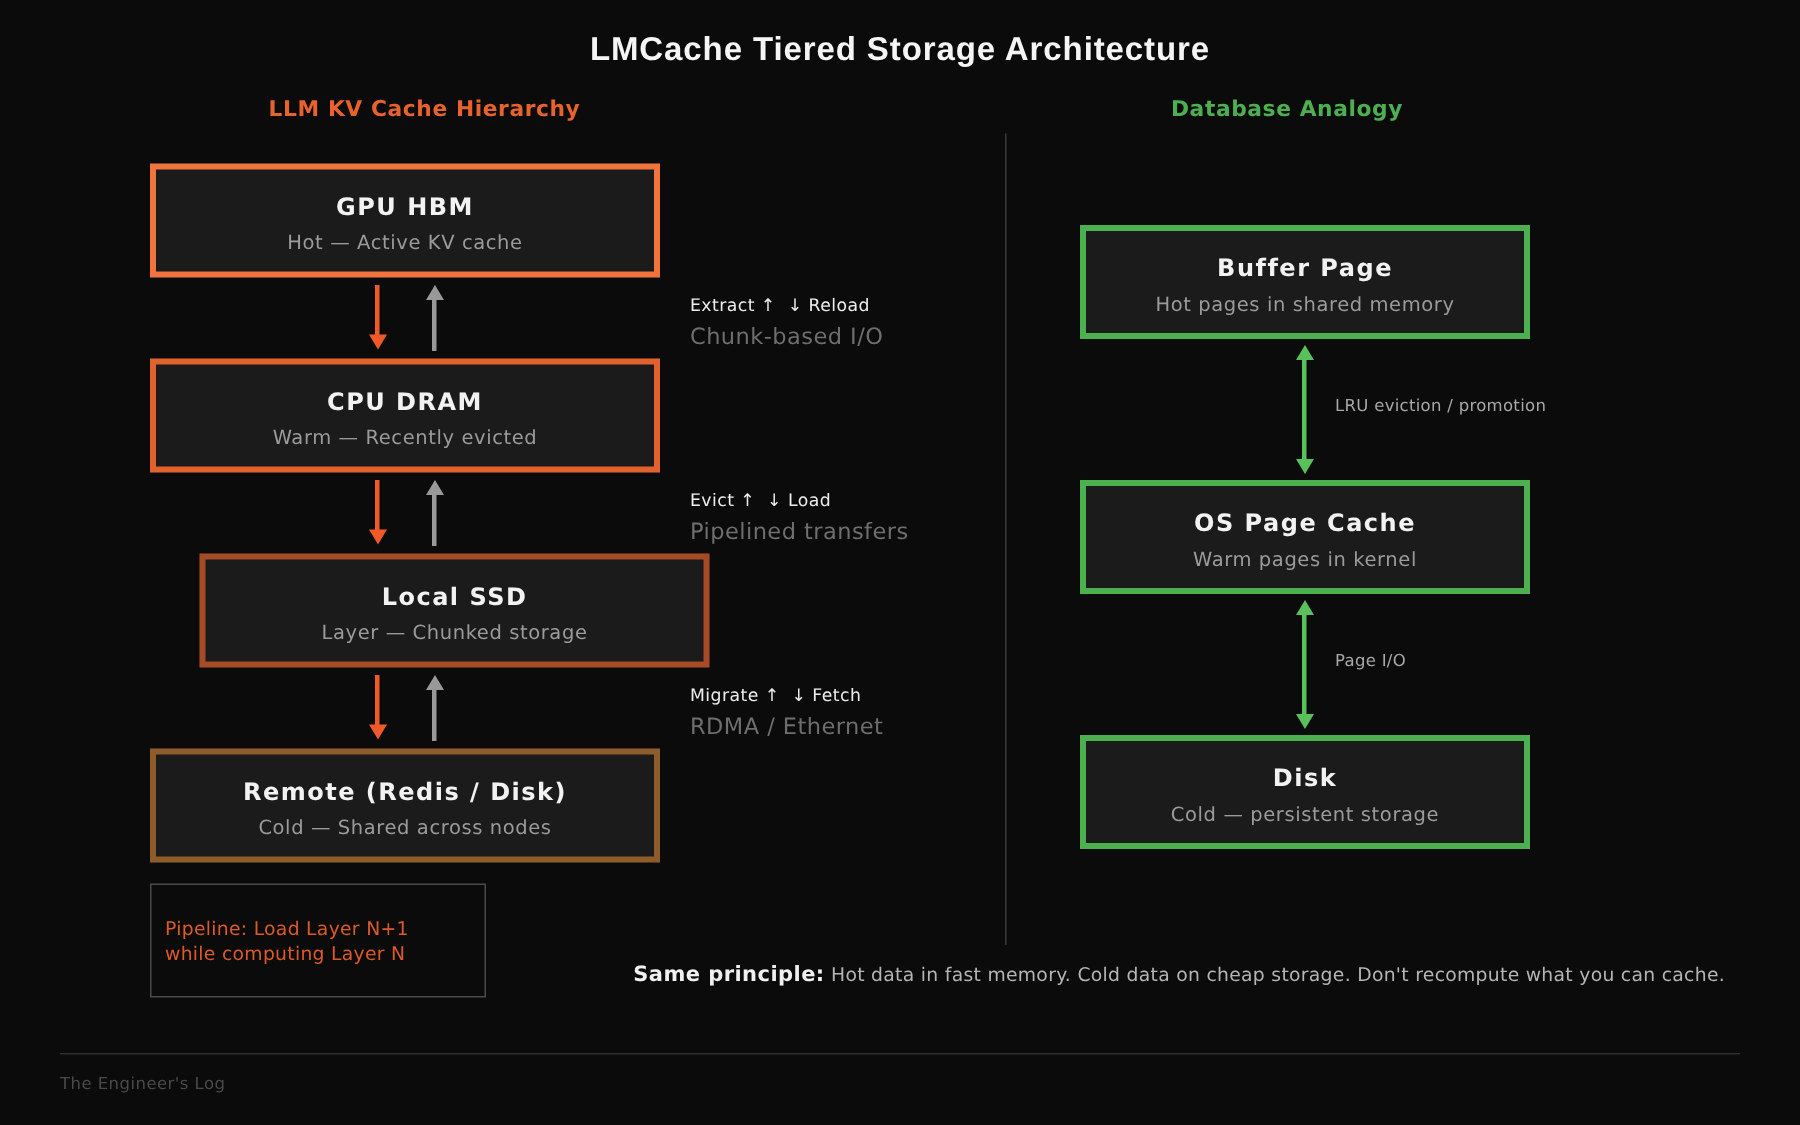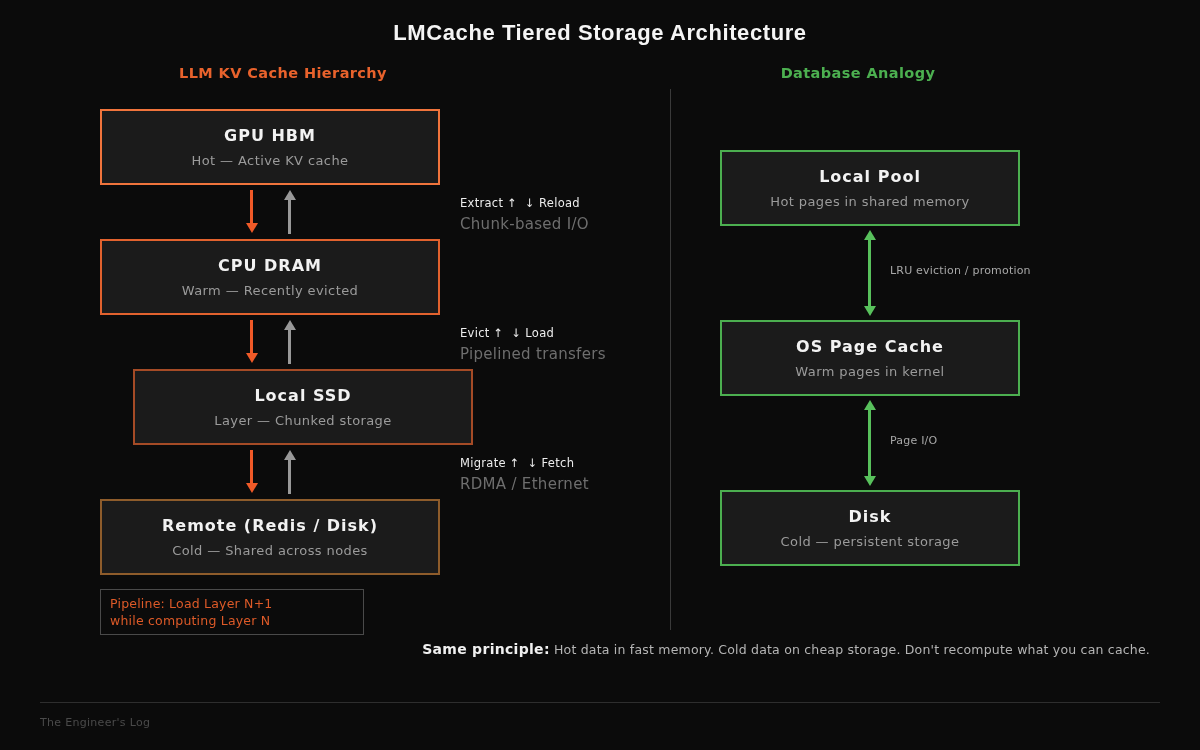--- a/index.html
+++ b/index.html
@@ -20,21 +20,21 @@
     font-size:14.5px;font-weight:bold;letter-spacing:.4px;
   }
   .col-header.left{left:100px;width:366px;color:var(--left-header,#e8622c);}
   .col-header.right{left:708px;width:300px;color:var(--right-header,#4cb050);}
   
   .divider{position:absolute;left:670px;top:89px;width:1px;height:541px;background:var(--divider,#3a3a3a);}
   
   .tier-box{
     position:absolute;box-sizing:border-box;
     background:var(--box-fill,#1b1b1b);
-    border:2px solid #5eead4;
+    border:4px solid #5eead4;
     text-align:center;
   }
   .tier-box.lt{left:100px;width:340px;height:76px;}
   .tier-box.rt{left:720px;width:300px;height:76px;border-color:var(--green-border,#4caf50);}
   .t1{top:109px}.t2{top:239px}.t3{top:369px}.t4{top:499px}
   .r1{top:150px}.r2{top:320px}.r3{top:490px}
   .tier-title{
     margin-top:15px;font-size:16px;font-weight:bold;letter-spacing:1px;
     color:var(--tier-title,#f2f2f2);
   }
@@ -76,23 +76,23 @@
     margin-top:6px;font-size:15px;color:var(--flow-sublabel,#6e6e6e);
     letter-spacing:.3px;line-height:15px;
   }
   .r-arrow-label{
     position:absolute;left:890px;font-size:11px;letter-spacing:.2px;
     color:var(--right-arrow-label,#a8a8a8);
   }
   .rl1{top:264px}.rl2{top:434px}
   
   .pipeline-note{
-    position:absolute;left:100px;top:589px;width:264px;box-sizing:border-box;
+    position:absolute;left:100px;top:589px;width:224px;box-sizing:border-box;
     border:1px solid var(--pipeline-border,#4a4a4a);
-    padding:5px 9px;
+    padding:20px 9px;
     font-size:12.5px;line-height:17px;letter-spacing:.2px;
     color:var(--pipeline-text,#dd5a28);
     white-space:pre-line;
   }
   
   .principle{position:absolute;left:100px;top:640px;width:1050px;line-height:18px;text-align:right;}
   .principle-label{font-size:14px;font-weight:bold;color:var(--principle-label,#f0f0f0);letter-spacing:.3px;}
   .principle-text{font-size:12.5px;color:var(--principle-text,#b5b5b5);letter-spacing:.2px;}
   .footer-line{position:absolute;left:40px;top:702px;width:1120px;height:1px;background:var(--footer-line,#2e2e2e);}
   .footer-brand{position:absolute;left:40px;top:716px;font-size:11px;color:var(--footer-text,#4a4a4a);letter-spacing:.3px;}
@@ -143,21 +143,21 @@
   </div>
   <div class="flow f3">
     <div class="flow-label">Migrate ↑  ↓ Fetch</div>
     <div class="flow-sublabel">RDMA / Ethernet</div>
   </div>
 
   <div class="pipeline-note">Pipeline: Load Layer N+1
 while computing Layer N</div>
 
   <div class="tier-box rt r1">
-    <div class="tier-title">Local Pool</div>
+    <div class="tier-title">Buffer Page</div>
     <div class="tier-subtitle">Hot pages in shared memory</div>
   </div>
   <div class="tier-box rt r2">
     <div class="tier-title">OS Page Cache</div>
     <div class="tier-subtitle">Warm pages in kernel</div>
   </div>
   <div class="tier-box rt r3">
     <div class="tier-title">Disk</div>
     <div class="tier-subtitle">Cold — persistent storage</div>
   </div>

